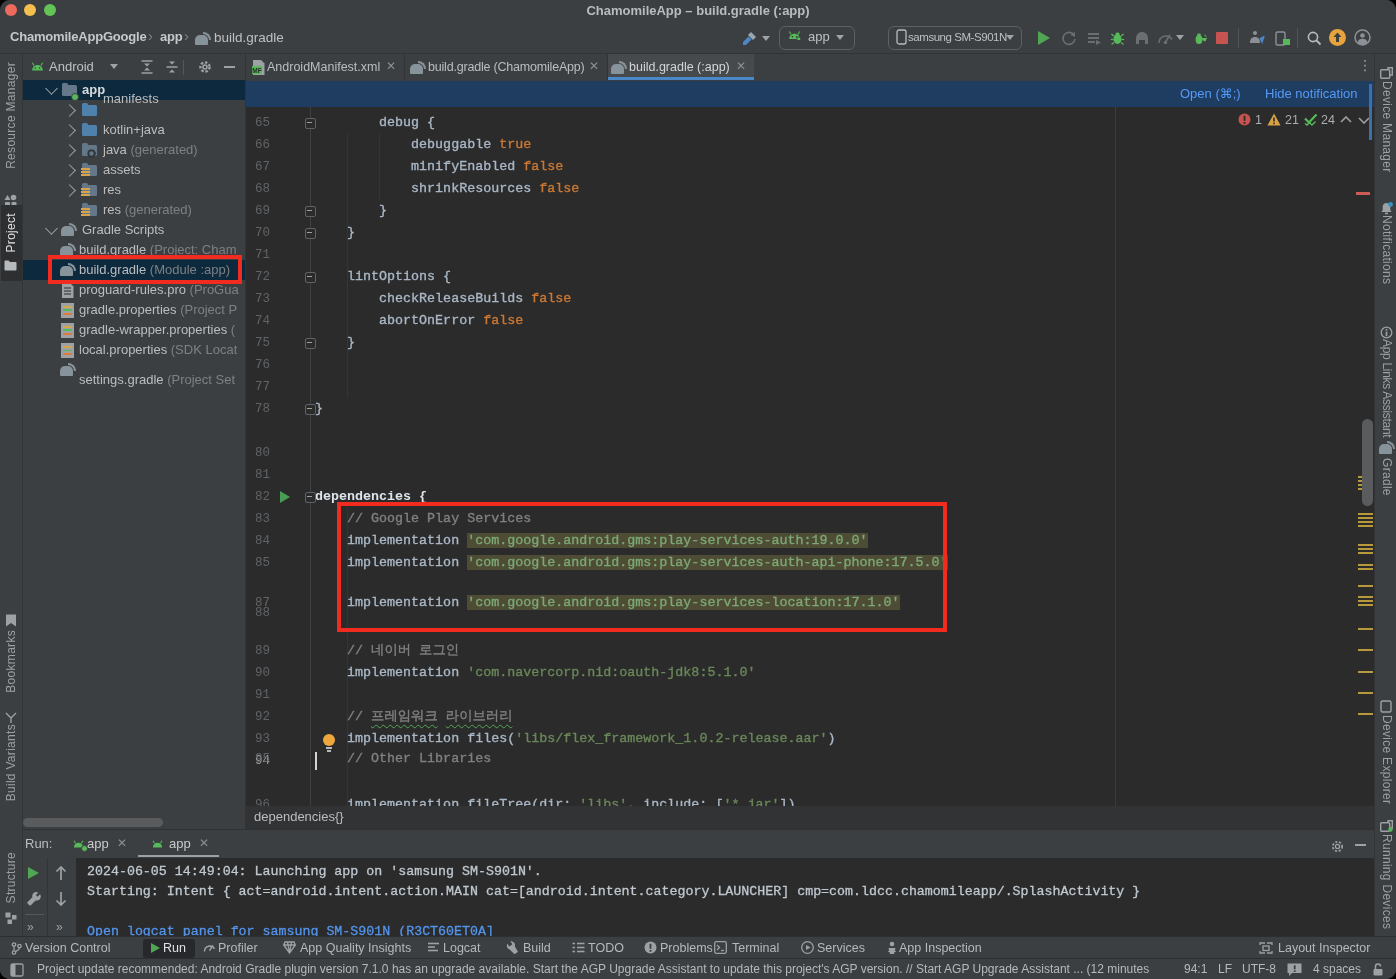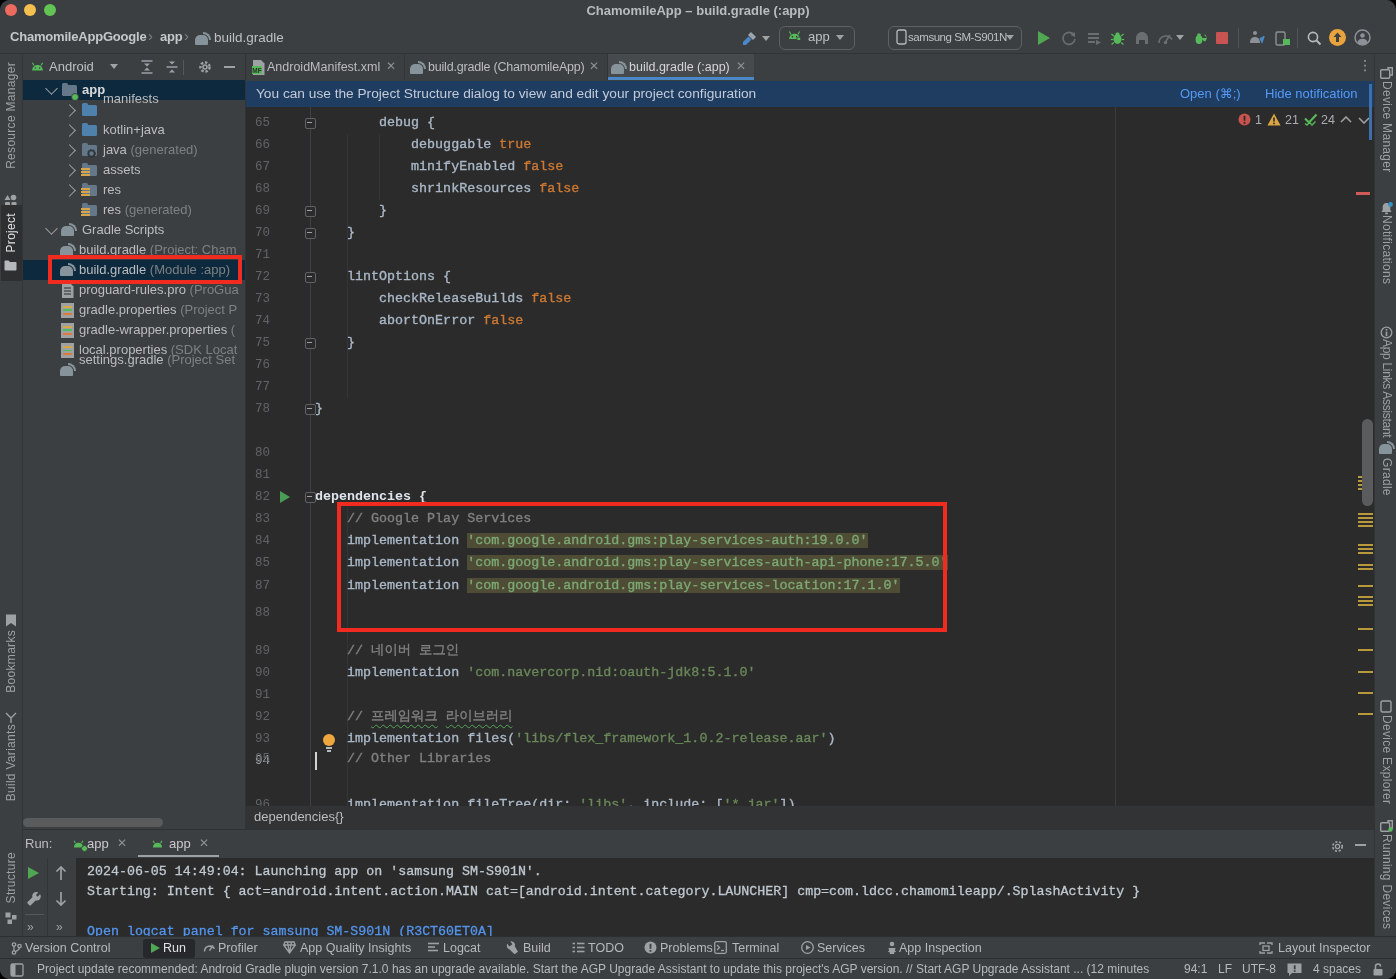--- a/index.html
+++ b/index.html
@@ -399,21 +399,21 @@
       </div>
   <div class="abs trow" style="top:246px;">
         <span style="position:absolute;left:56px;">gradle.properties <span class="gray">(Project P</span></span>
       </div>
   <div class="abs trow" style="top:266px;">
         <span style="position:absolute;left:56px;">gradle-wrapper.properties <span class="gray">(</span></span>
       </div>
   <div class="abs trow" style="top:286px;">
         <span style="position:absolute;left:56px;">local.properties <span class="gray">(SDK Locat</span></span>
       </div>
-  <div class="abs trow" style="top:296px;">
+  <div class="abs trow" style="top:316px;">
         <span style="position:absolute;left:56px;">settings.gradle <span class="gray">(Project Set</span></span>
       </div>
 
   <div class="abs chev chevd" style="left:24px;top:30px;"></div>
   <div class="abs chev chevr" style="left:42px;top:52px;"></div>
   <div class="abs chev chevr" style="left:42px;top:72px;"></div>
   <div class="abs chev chevr" style="left:42px;top:92px;"></div>
   <div class="abs chev chevr" style="left:42px;top:112px;"></div>
   <div class="abs chev chevr" style="left:42px;top:132px;"></div>
   <div class="abs chev chevd" style="left:24px;top:170px;"></div>
@@ -442,21 +442,20 @@
   <div class="abs" style="left:361px;top:0;width:1px;height:26px;background:#323537;"></div>
   <div class="abs" style="left:362px;top:0;width:146px;height:26px;background:#474a4d;"></div>
   <div class="abs eleph" style="left:364px;top:7px;"></div>
   <div class="abs tab" style="left:383px;color:#d3d5d7;">build.gradle (:app)</div>
   <div class="abs tabx" style="left:490px;top:5px;">✕</div>
   <div class="abs" style="left:362px;top:23px;width:146px;height:3px;background:#4a88c7;"></div>
   <div class="abs" style="left:1112px;top:3px;color:#9da1a4;font-size:14px;letter-spacing:0;">⋮</div>
 </div>
 
 <div class="abs" id="banner">
-  <div class="msg">You can use the Project Structure dialog to view and edit your project configuration</div>
   <div class="blink" style="left:934px;">Open (⌘;)</div>
   <div class="blink" style="left:1019px;">Hide notification</div>
 </div>
 
 <div class="abs" style="left:1369px;top:84px;width:3px;height:56px;background:#3d6fae;z-index:5;"></div>
 
 <div class="abs" id="editor">
 
   <div class="abs" style="left:64px;top:0;width:1px;height:699px;background:#3e4143;"></div>
 
@@ -534,21 +533,21 @@
         <span class="code"><span class="cmt">    // Google Play Services</span></span>
       </div>
   <div class="cl" style="top:423px;">
         <span class="lnum">84</span>
         <span class="code">    implementation <span class="hl">'com.google.android.gms:play-services-auth:19.0.0'</span></span>
       </div>
   <div class="cl" style="top:445px;">
         <span class="lnum">85</span>
         <span class="code">    implementation <span class="hl">'com.google.android.gms:play-services-auth-api-phone:17.5.0'</span></span>
       </div>
-  <div class="cl" style="top:468px;">
+  <div class="cl" style="top:485px;">
         <span class="lnum">87</span>
         <span class="code">    implementation <span class="hl">'com.google.android.gms:play-services-location:17.1.0'</span></span>
       </div>
   <div class="cl" style="top:495px;">
         <span class="lnum">88</span>
       </div>
   <div class="cl" style="top:533px;">
         <span class="lnum">89</span>
         <span class="code"><span class="cmt">    // 네이버 로그인</span></span>
       </div>

